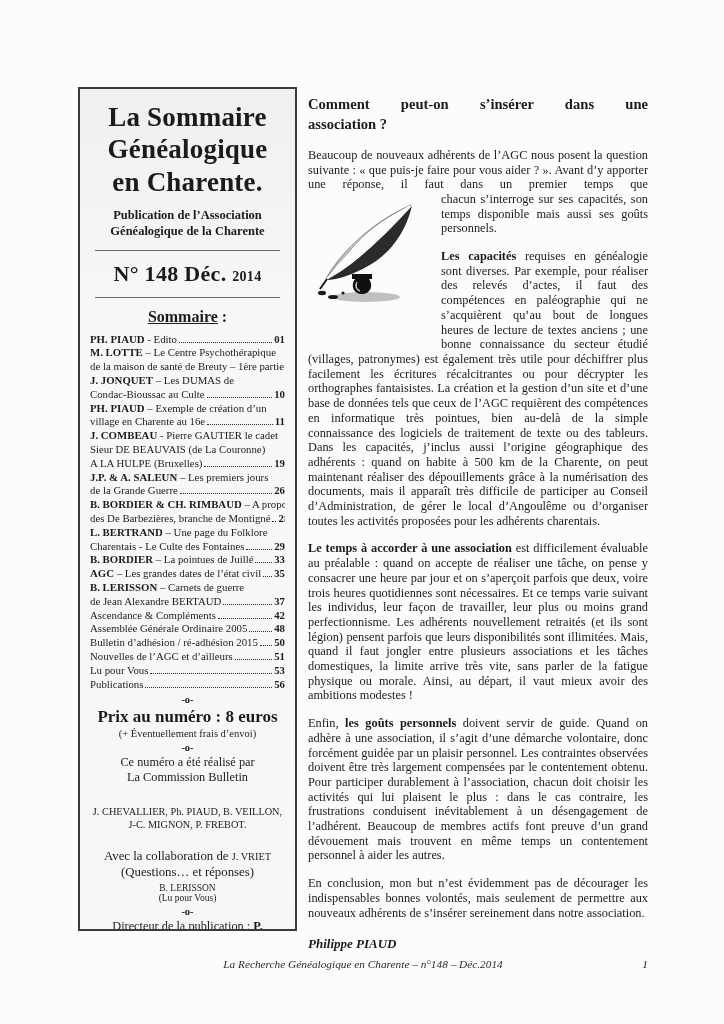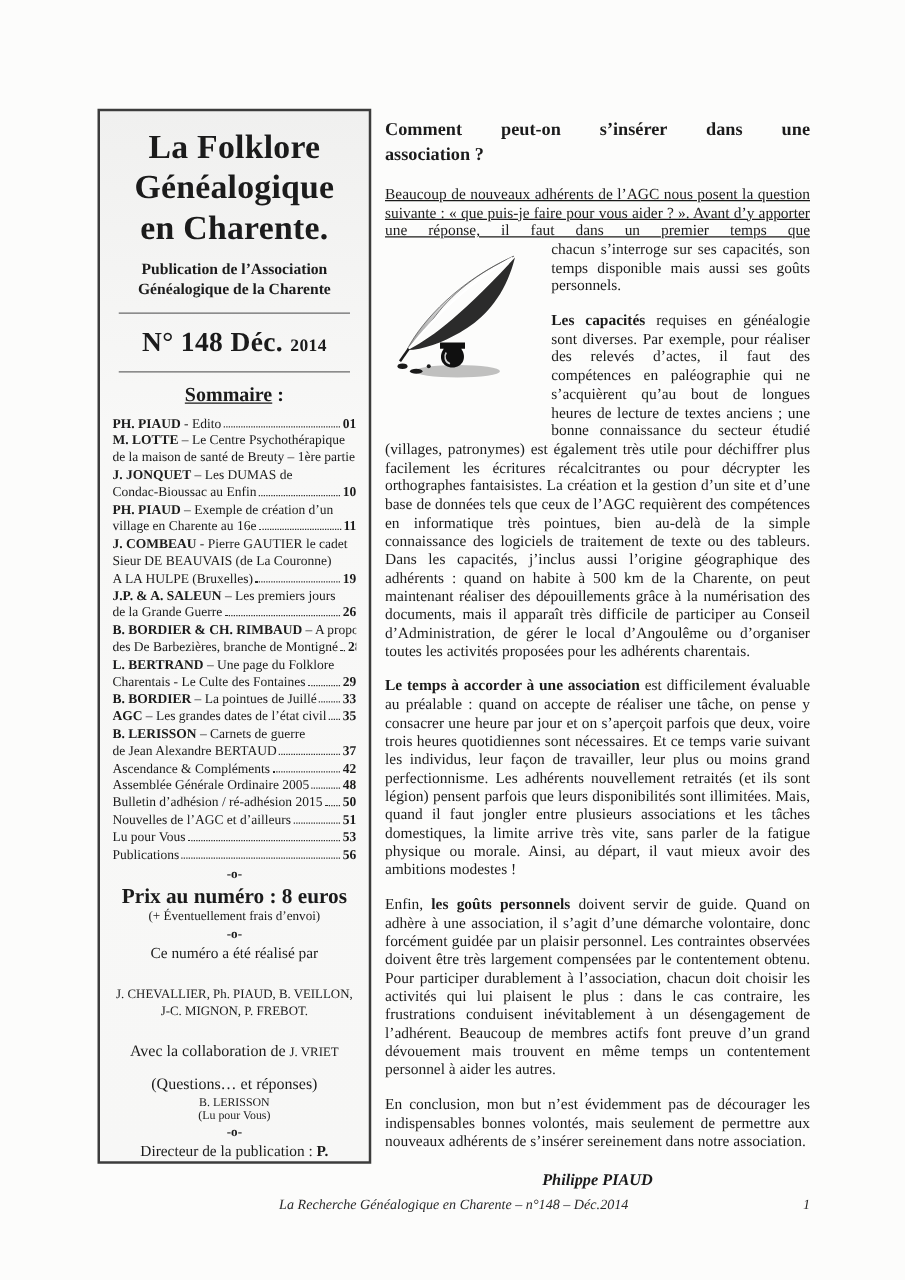--- a/index.html
+++ b/index.html
@@ -32,52 +32,52 @@
   .toc-row .dots { flex:1 1 auto; min-width:4px; border-bottom:1.6px dotted #2c2c2c; margin:0 2px 2px 2px; }
   .toc-row .pg { font-weight:bold; }
 
   .sep { font-weight:bold; font-size:10.5px; margin:3px 0 2px; }
   .price { font-size:17px; font-weight:bold; line-height:1.15; }
   .price-note { font-size:10.5px; margin-top:1px; }
   .made-by { font-size:12.3px; line-height:1.25; margin-top:1px; }
   .commission { font-size:10.3px; line-height:1.3; margin-top:19px; }
   .collab { font-size:12.8px; margin-top:18px; }
   .collab .nm { font-size:10.3px; }
-  .collab-role { font-size:12.8px; margin-top:11px; }
+  .collab-role { font-size:12.8px; margin-top:1px; }
   .collab2-name { font-size:9.5px; margin-top:3px; }
   .collab2-role { font-size:9.5px; }
   .director { font-size:12.3px; margin-top:2px; }
   .director .nm { font-weight:bold; }
   .imprint-line { font-size:12.3px; line-height:1.27; }
 
   
   .main { position:absolute; left:308px; top:94px; width:340px; }
   .art-title { font-size:14.6px; font-weight:bold; line-height:1.4; margin:0 0 13px 0; }
   .art-title .l1 { display:block; text-align:justify; text-align-last:justify; }
   .art-title .l2 { display:block; }
   .body-p { font-size:12.35px; line-height:14.7px; text-align:justify; margin:0 0 13px 0; }
-  .p1a { margin-bottom:0; text-align-last:justify;text-decoration:underline; }
+  .p1a { margin-bottom:0; text-align-last:justify; }
   .p1b { margin-top:0; }
   .quill { float:left; width:122px; height:146px; margin:2px 11px 0 0; }
   .quill svg { display:block; }
-  .sig { text-align:center; font-weight:bold; font-style:italic; font-size:13px; margin-top:16px; }
+  .sig { text-align:left; font-weight:bold; font-style:italic; font-size:13px; margin-top:16px; }
 
   
   .footer { position:absolute; left:78px; width:570px; top:958px; font-style:italic; font-size:11.3px; color:#2a2a2a; }
   .ft-text { text-align:center; }
   .ft-page { position:absolute; right:0; top:0; }
 </style>
 </head>
 <body>
 
 <div class="page">
 
   <div class="mast-box">
     <div class="mast-title">
-      <div>La Folklore</div>
+      <div>La Sommaire</div>
       <div>Généalogique</div>
       <div>en Charente.</div>
     </div>
     <div class="mast-pub">
       <div>Publication de l’Association</div>
       <div>Généalogique de la Charente</div>
     </div>
     <hr class="rule">
     <div class="issue"><span>N° 148 Déc.</span> <span class="yr">2014</span></div>
     <hr class="rule">
@@ -105,21 +105,21 @@
   </div>
 
   <div class="toc-row">
     <span class="b">J. JONQUET</span>
           <span class="t"> – Les DUMAS de</span>
 
   </div>
 
   <div class="toc-row">
     <span class="b"></span>
-          <span class="t">Condac-Bioussac au Enfin</span>
+          <span class="t">Condac-Bioussac au Culte</span>
     <span class="dots"></span>
     <span class="pg">10</span>
   </div>
 
   <div class="toc-row">
     <span class="b">PH. PIAUD</span>
           <span class="t"> – Exemple de création d’un</span>
 
   </div>
 
@@ -258,20 +258,21 @@
   </div>
 </div>
 
     <div class="sep">-o-</div>
     <div class="price">Prix au numéro : 8 euros</div>
     <div class="price-note">(+ Éventuellement frais d’envoi)</div>
     <div class="sep">-o-</div>
 
     <div class="made-by">
       <div>Ce numéro a été réalisé par</div>
+      <div>La Commission Bulletin</div>
     </div>
     <div class="commission">
       <div>J. CHEVALLIER, Ph. PIAUD, B. VEILLON,</div>
       <div>J-C. MIGNON, P. FREBOT.</div>
     </div>
     <div class="collab"><span>Avec la collaboration de </span><span class="nm">J. VRIET</span></div>
     <div class="collab-role">(Questions… et réponses)</div>
     <div class="collab2-name">B. LERISSON</div>
     <div class="collab2-role">(Lu pour Vous)</div>
     <div class="sep">-o-</div>

